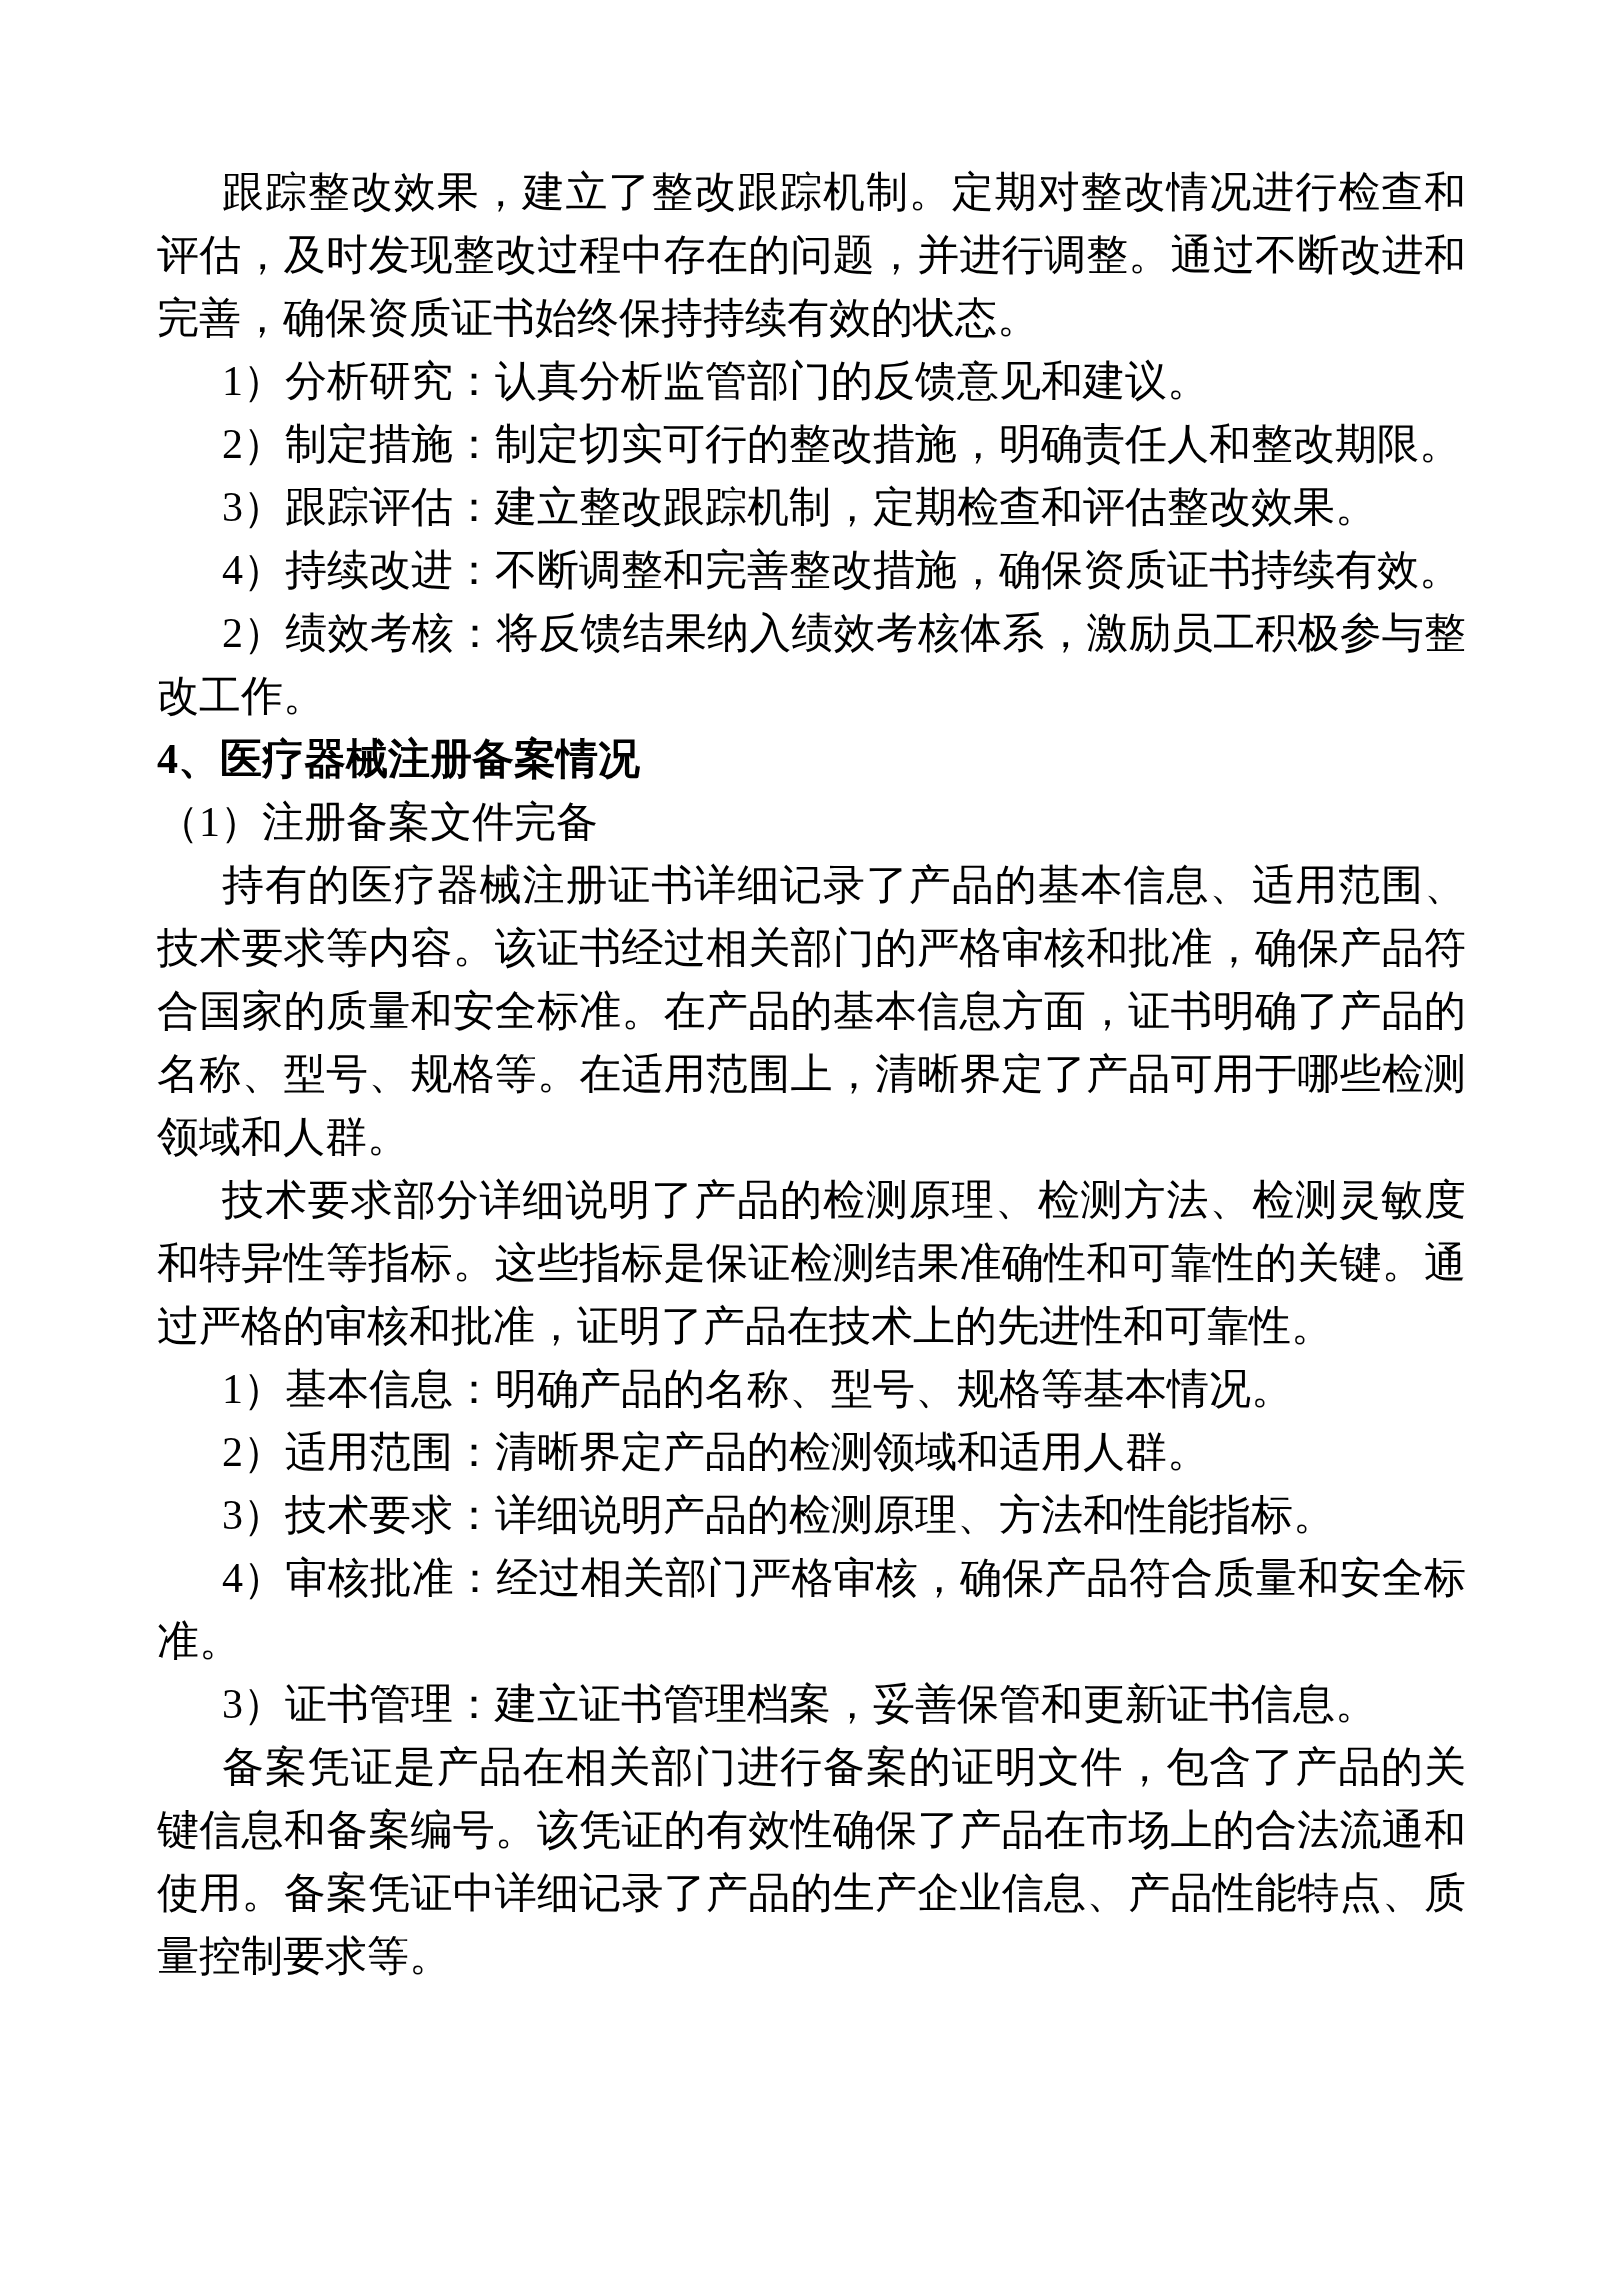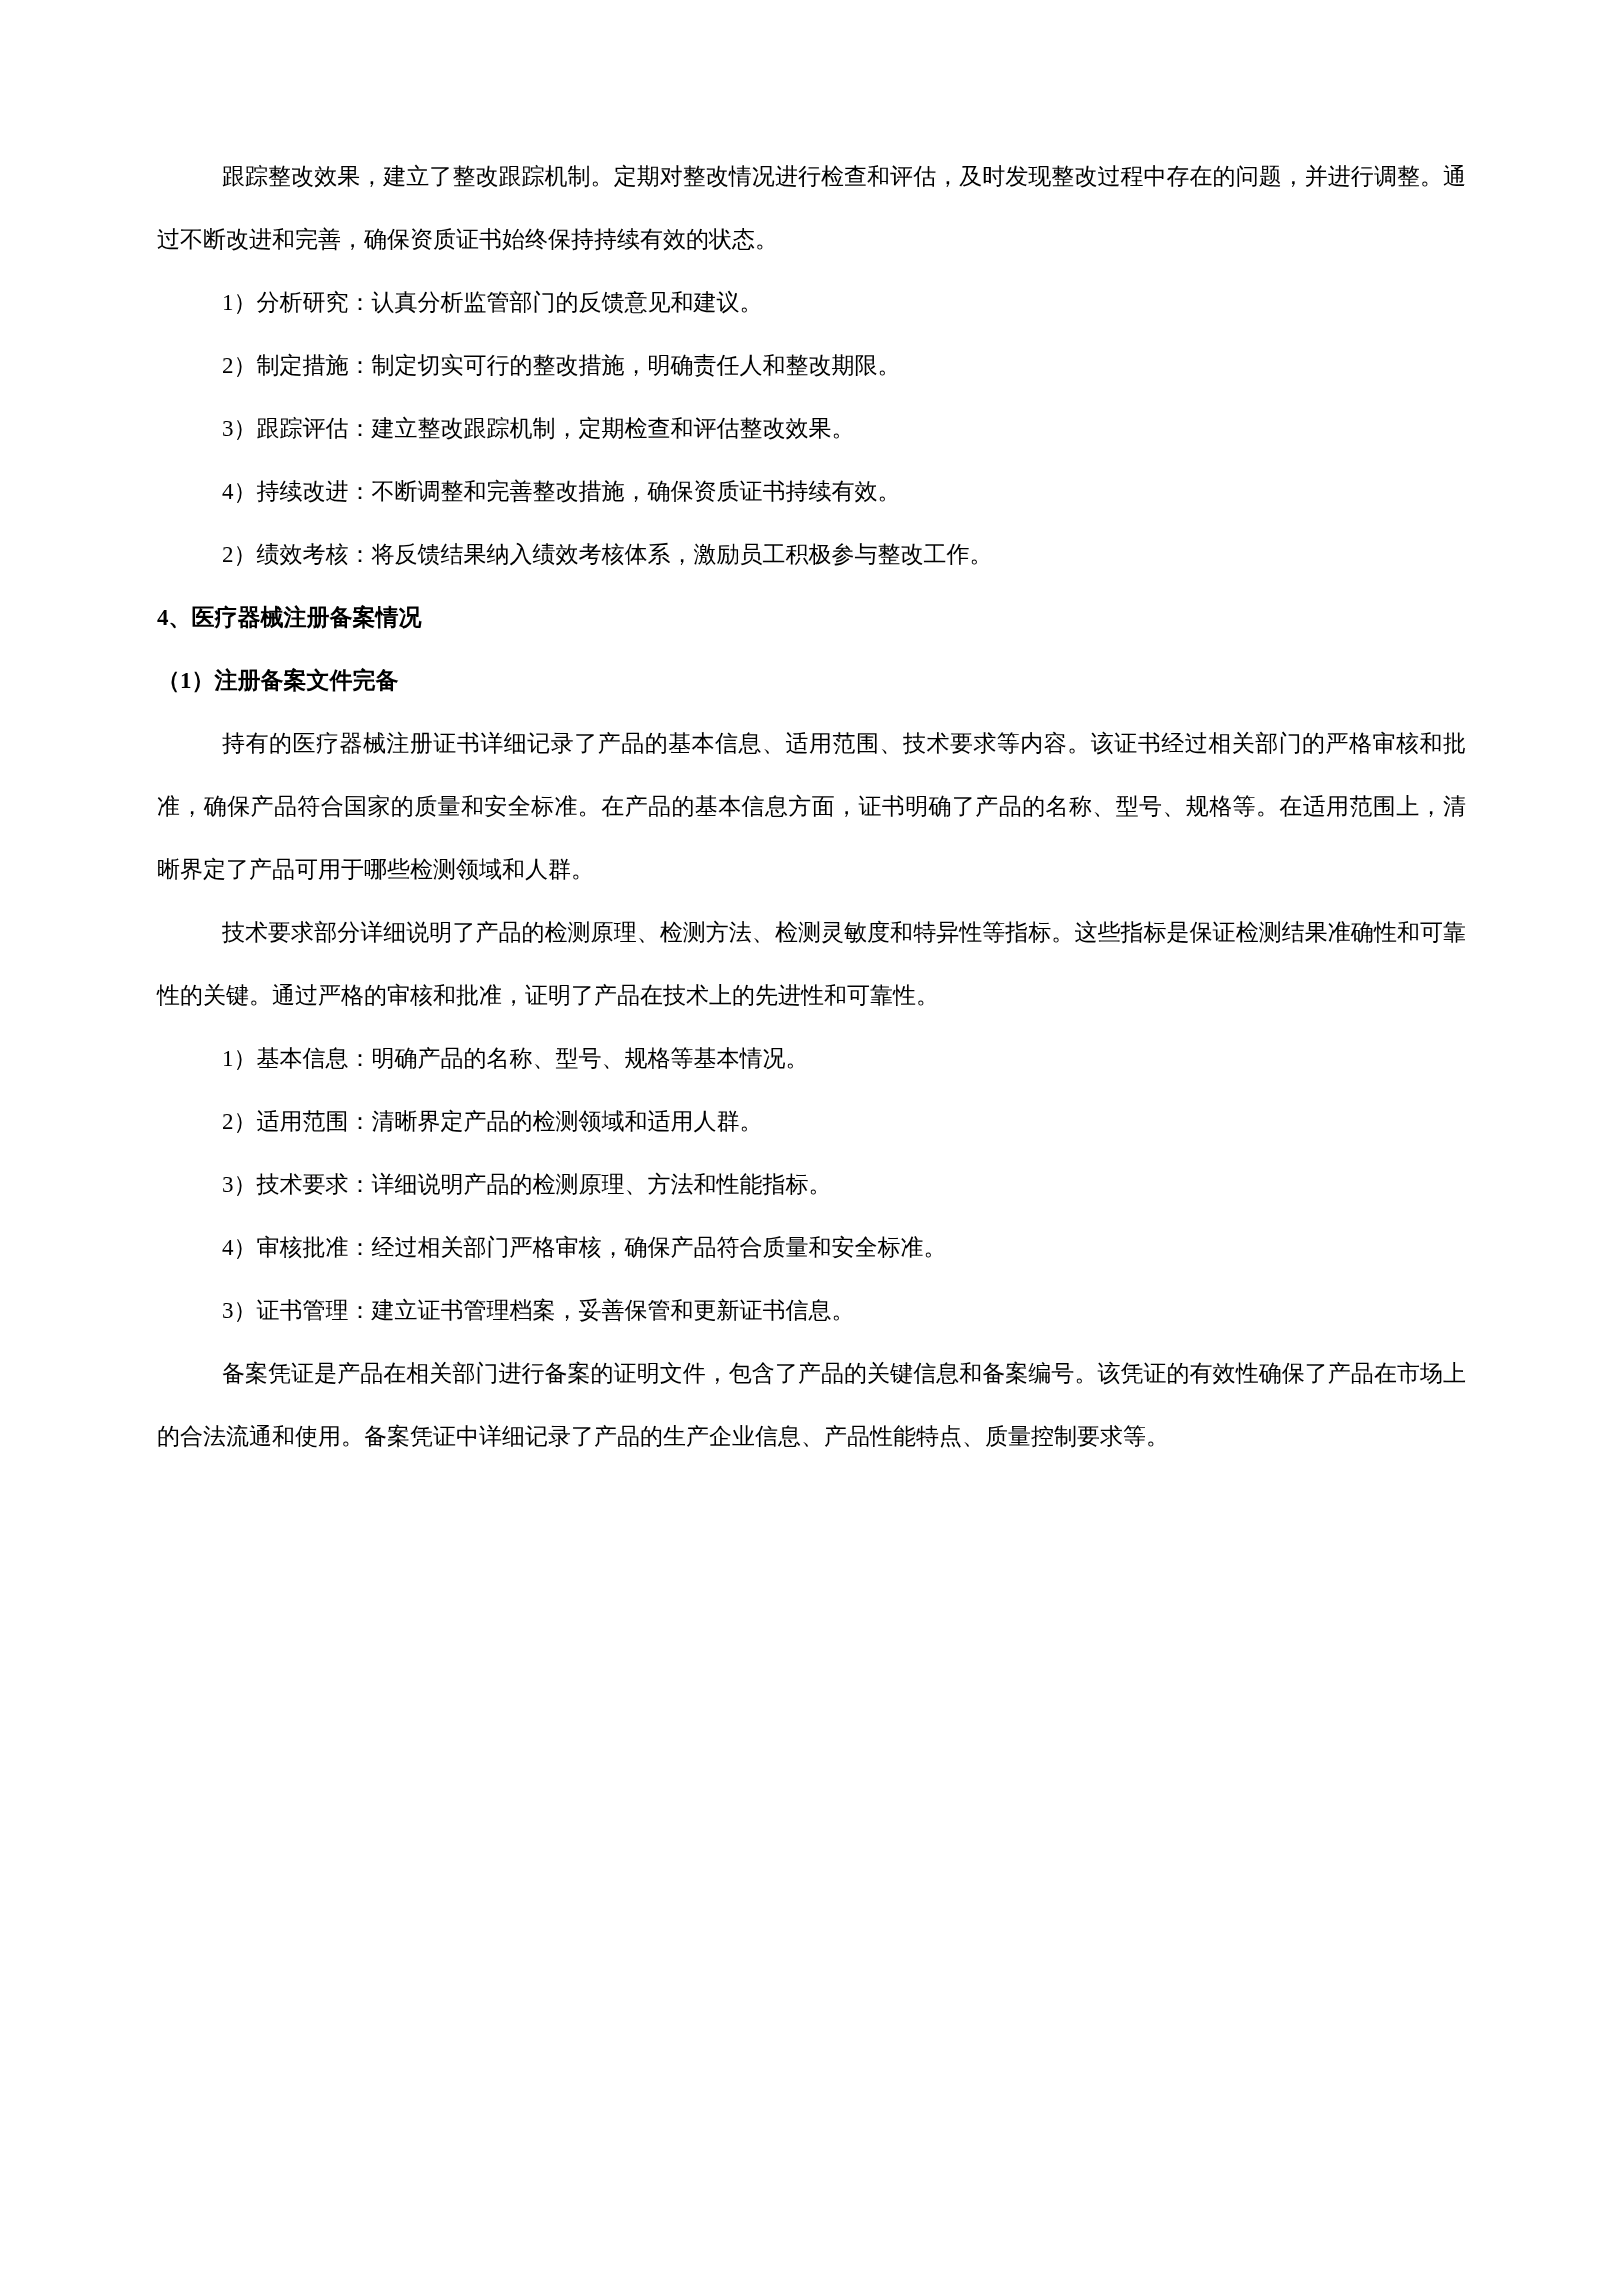--- a/index.html
+++ b/index.html
@@ -16,44 +16,44 @@
   .page {
     position: relative;
     width: 1623px;
     height: 2295px;
     background: #ffffff;
     overflow: hidden;
   }
   .content {
     position: absolute;
     left: 157px;
-    top: 145px;
+    top: 161px;
     width: 1309px;
-    font-size: 23px;
+    font-size: 42px;
     line-height: 63px;
     text-align: justify;
     line-break: strict;
     word-break: normal;
   }
   .content p {
     margin: 0;
     padding: 0;
   }
   .paragraph {
     text-indent: 65px;
   }
   .list-item {
     text-indent: 65px;
   }
   .heading-numbered {
     font-weight: bold;
     text-indent: 0;
   }
   .heading-sub {
-    font-weight: bold;
+    font-weight: normal;
     text-indent: 0;
   }
 </style>
 </head>
 <body>
 
 <div class="page">
   <div class="content" id="content">
       <p class="paragraph">跟踪整改效果，建立了整改跟踪机制。定期对整改情况进行检查和评估，及时发现整改过程中存在的问题，并进行调整。通过不断改进和完善，确保资质证书始终保持持续有效的状态。</p>
       <p class="list-item">1）分析研究：认真分析监管部门的反馈意见和建议。</p>

